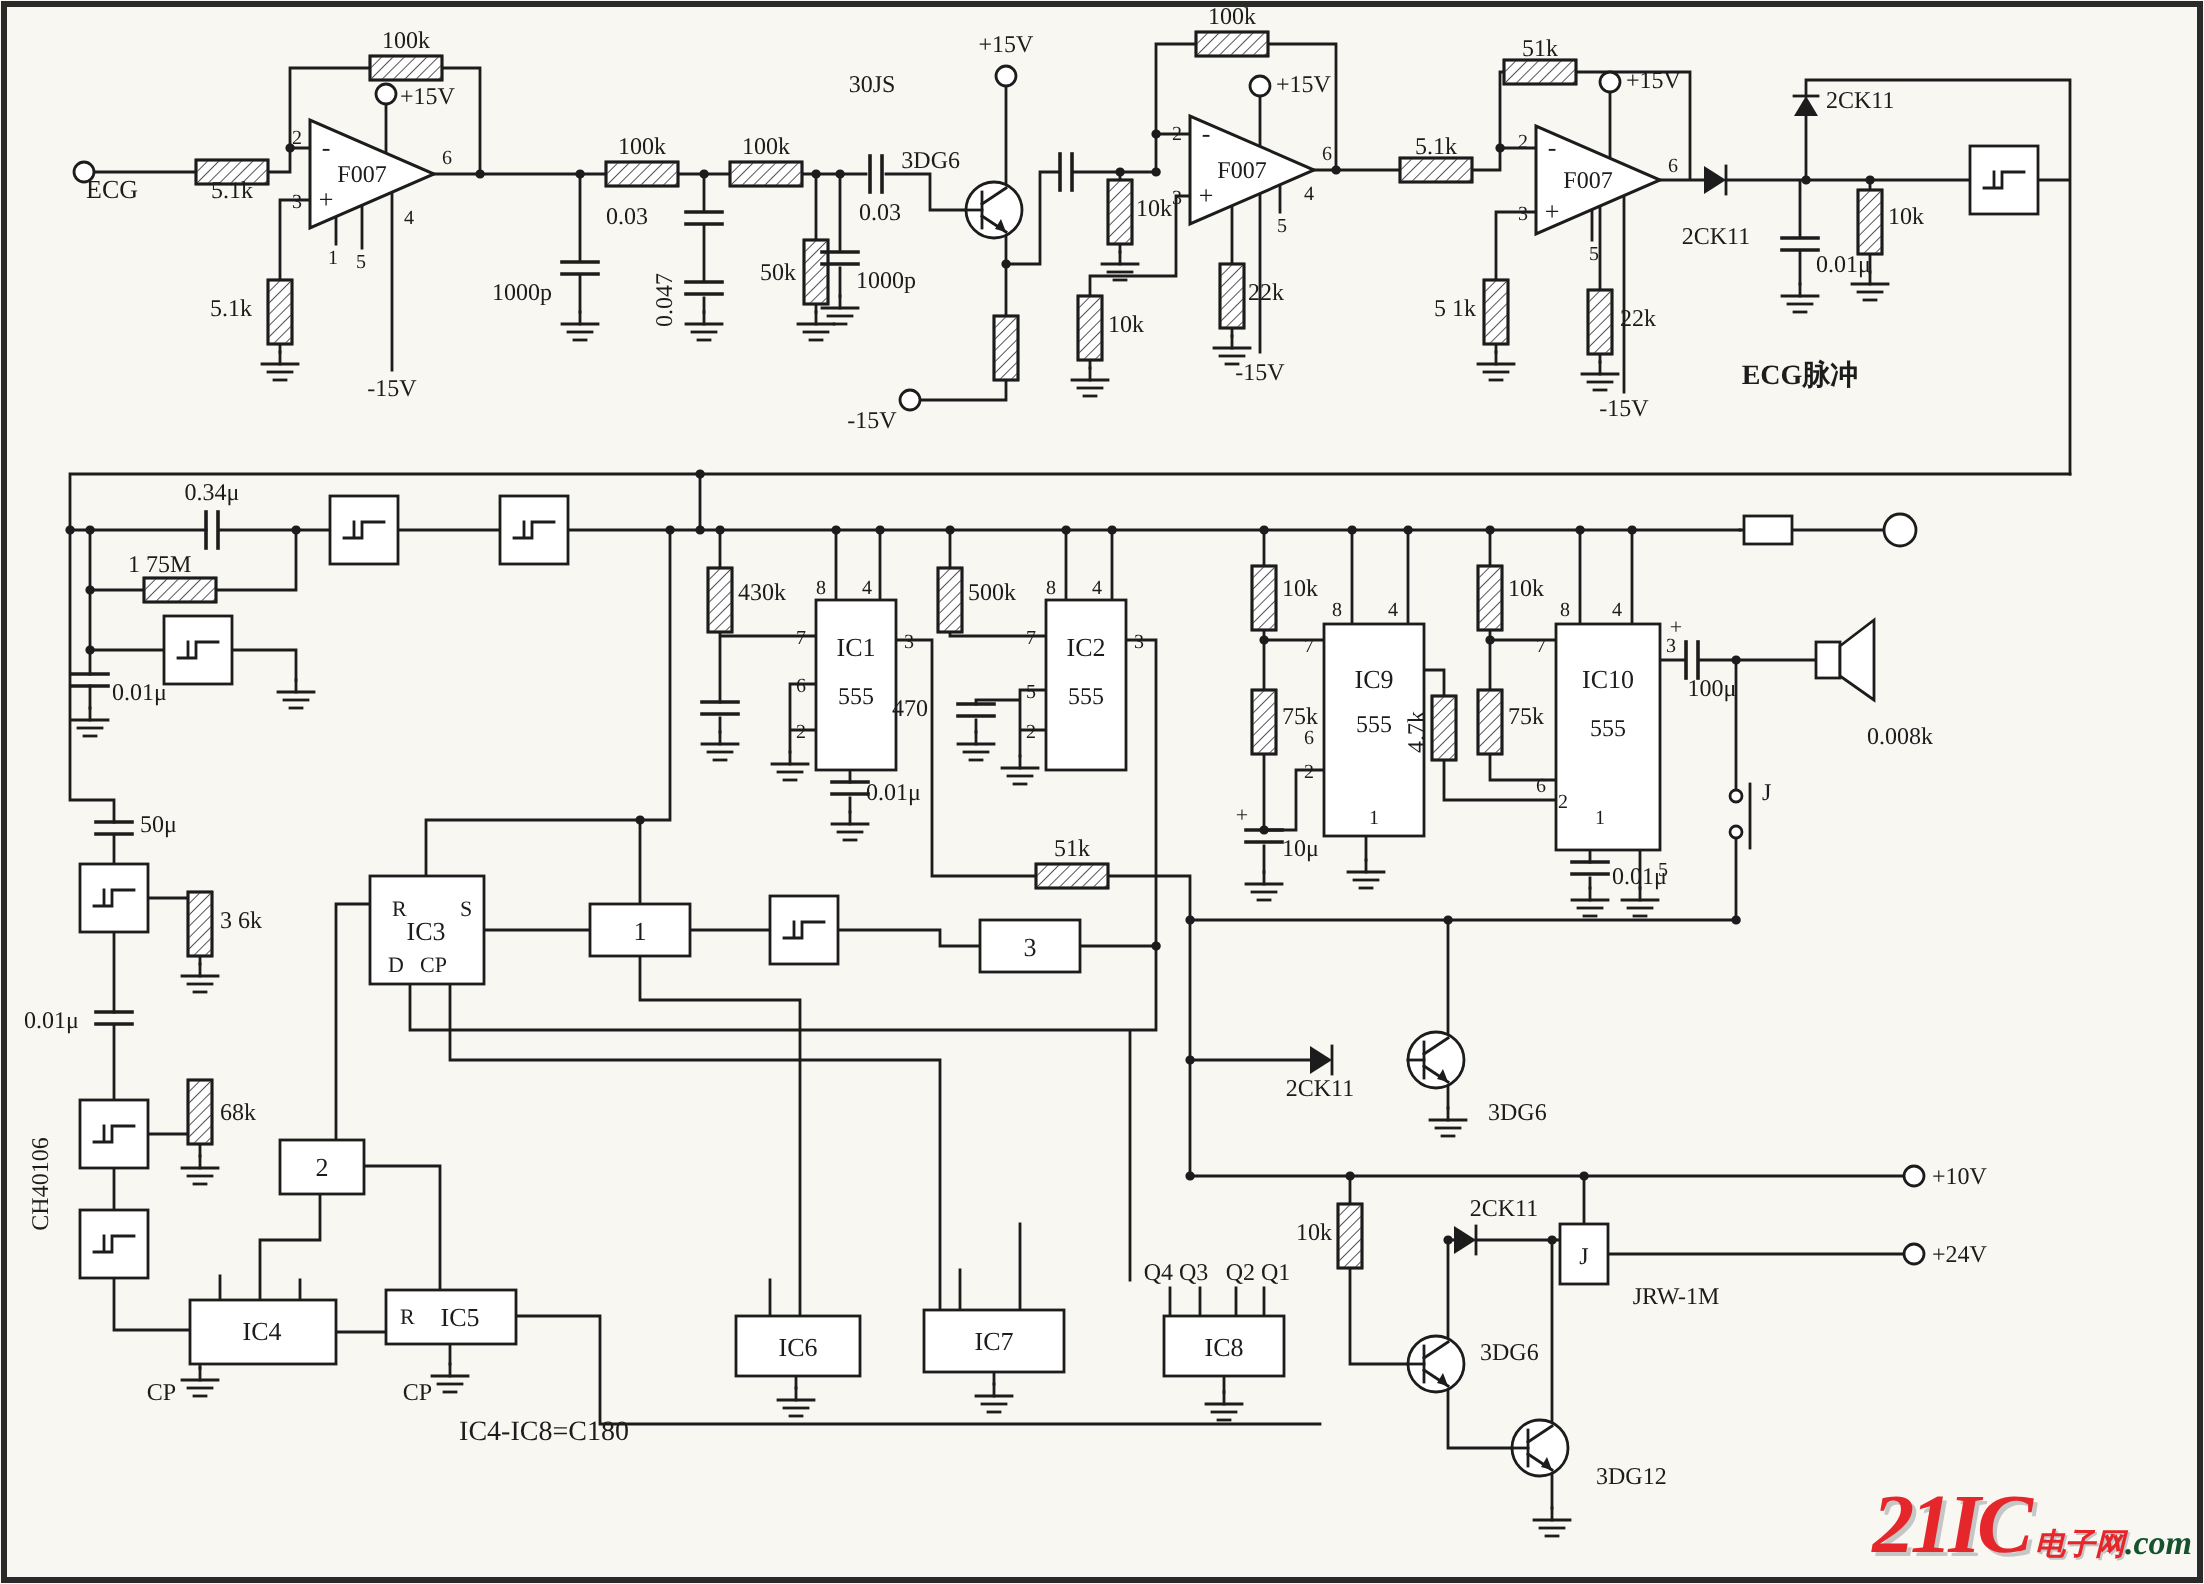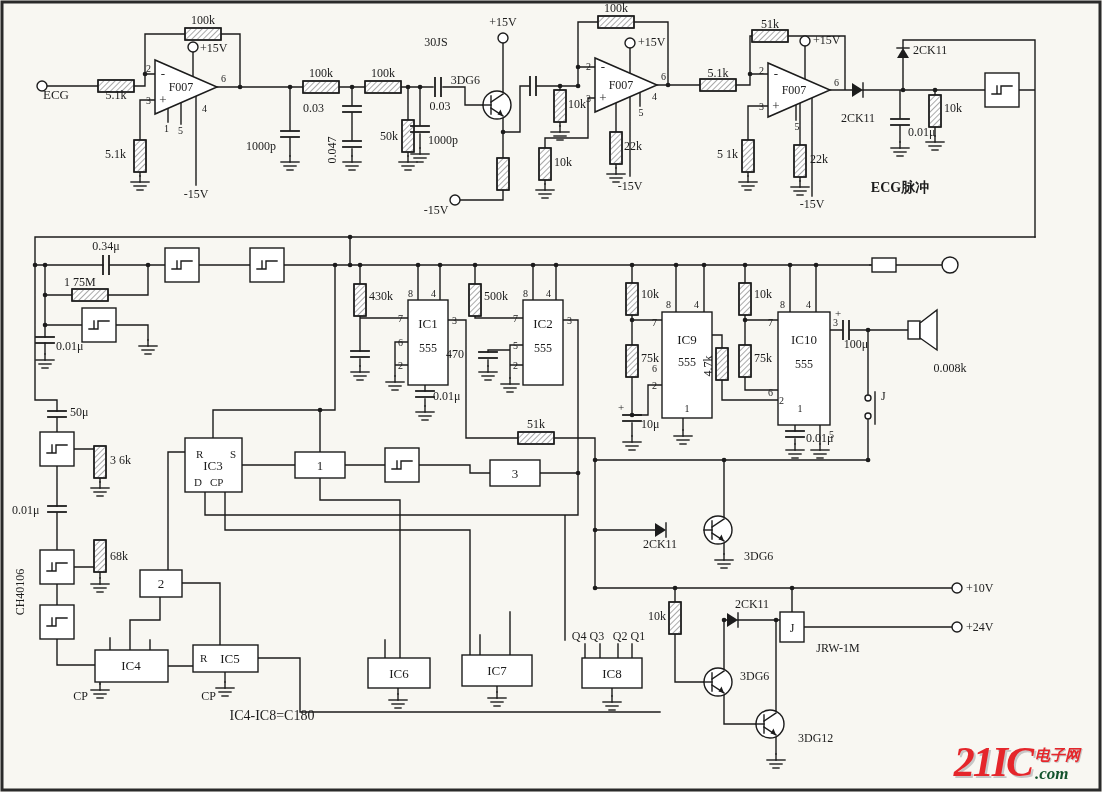--- a/index.html
+++ b/index.html
@@ -1,24 +1,24 @@
 <!DOCTYPE html>
 <html><head>
 <meta charset="utf-8">
 <style>
   html,body{margin:0;padding:0;background:#e8e8e8;}
   .page{position:relative;width:1102px;height:792px;background:#f8f7f2;overflow:hidden;
         font-family:"Liberation Serif", serif;}
   svg{position:absolute;left:0;top:0;}
   svg text{font-family:"Liberation Serif", serif;}
-  .watermark{position:absolute;right:22px;bottom:10px;display:flex;align-items:center;
+  .watermark{position:absolute;right:6px;bottom:10px;display:flex;align-items:flex-end;
              gap:3px;font-style:italic;font-weight:bold;}
   .wm-brand{font-size:42px;line-height:.85;color:#e5262b;letter-spacing:-2px;
             text-shadow:2px 2px 0 #c6c6c6;}
-  .wm-col{display:flex;flex-direction:column;margin-top:3px;}
+  .wm-col{display:flex;flex-direction:row;margin-top:3px;}
   .wm-cn{font-size:15px;color:#e5262b;text-shadow:1px 1px 0 #c6c6c6;}
   .wm-suffix{font-size:17px;color:#14532d;line-height:1;}
 </style>
 </head>
 <body>
 
 <div class="page">
 <svg width="1102" height="792" viewBox="0 0 1102 792">
   <defs>
     <pattern id="hatch" width="4" height="4" patternUnits="userSpaceOnUse" patternTransform="rotate(45)">

